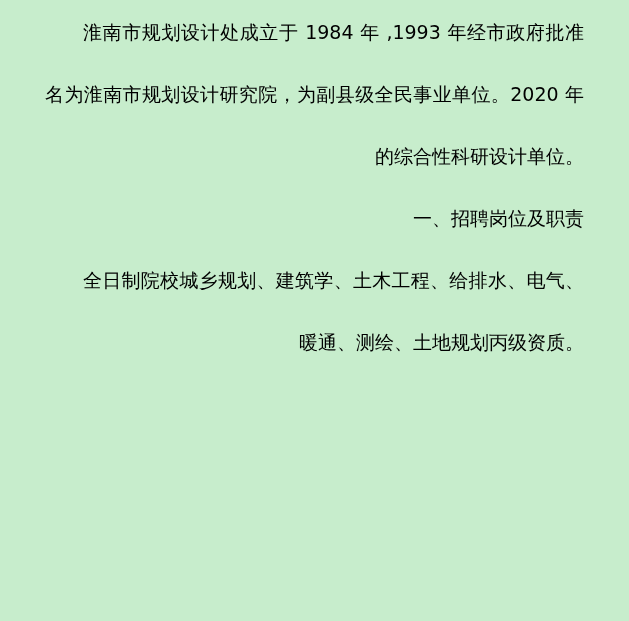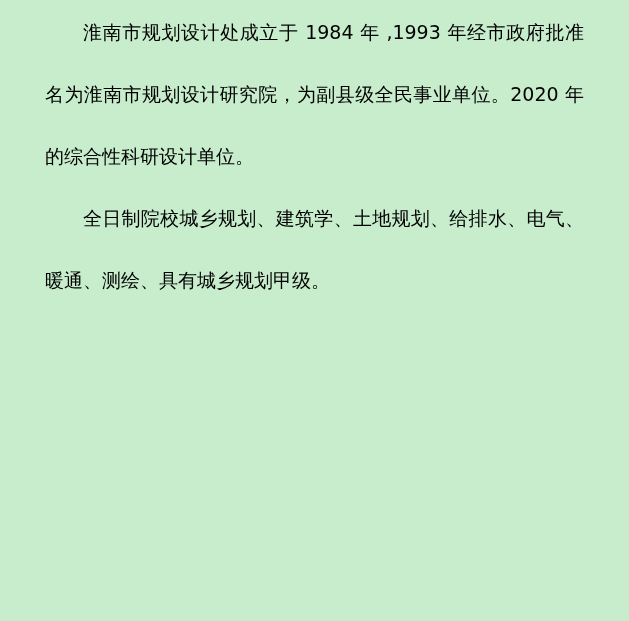--- a/index.html
+++ b/index.html
@@ -20,32 +20,33 @@
     font-family: "DejaVu Sans", sans-serif;
     font-size: 19px;
     color: #000000;
     background: #c7edcc;
   }
   .line {
     height: 62px;
     line-height: 62px;
     overflow: hidden;
     white-space: normal;
-    text-align: left;
+    text-align: right;
   }
   .line.justify {
     text-align: justify;
     text-align-last: justify;
   }
   .line.indent {
     text-indent: 38px;
   }
 </style>
 </head>
 <body>
 
 <div class="page">
   <div class="line indent justify">淮南市规划设计处成立于 1984 年 ,1993 年经市政府批准更</div>
   <div class="line justify">名为淮南市规划设计研究院，为副县级全民事业单位。2020 年 6</div>
   <div class="line">的综合性科研设计单位。</div>
-  <div class="line indent justify">全日制院校城乡规划、建筑学、土地规划、给排水、电气、</div>
-  <div class="line">暖通、测绘、具有城乡规划甲级。</div>
+  <div class="line indent">一、招聘岗位及职责</div>
+  <div class="line indent justify">全日制院校城乡规划、建筑学、土木工程、给排水、电气、</div>
+  <div class="line">暖通、测绘、土地规划丙级资质。</div>
 </div>
 
 </body></html>

